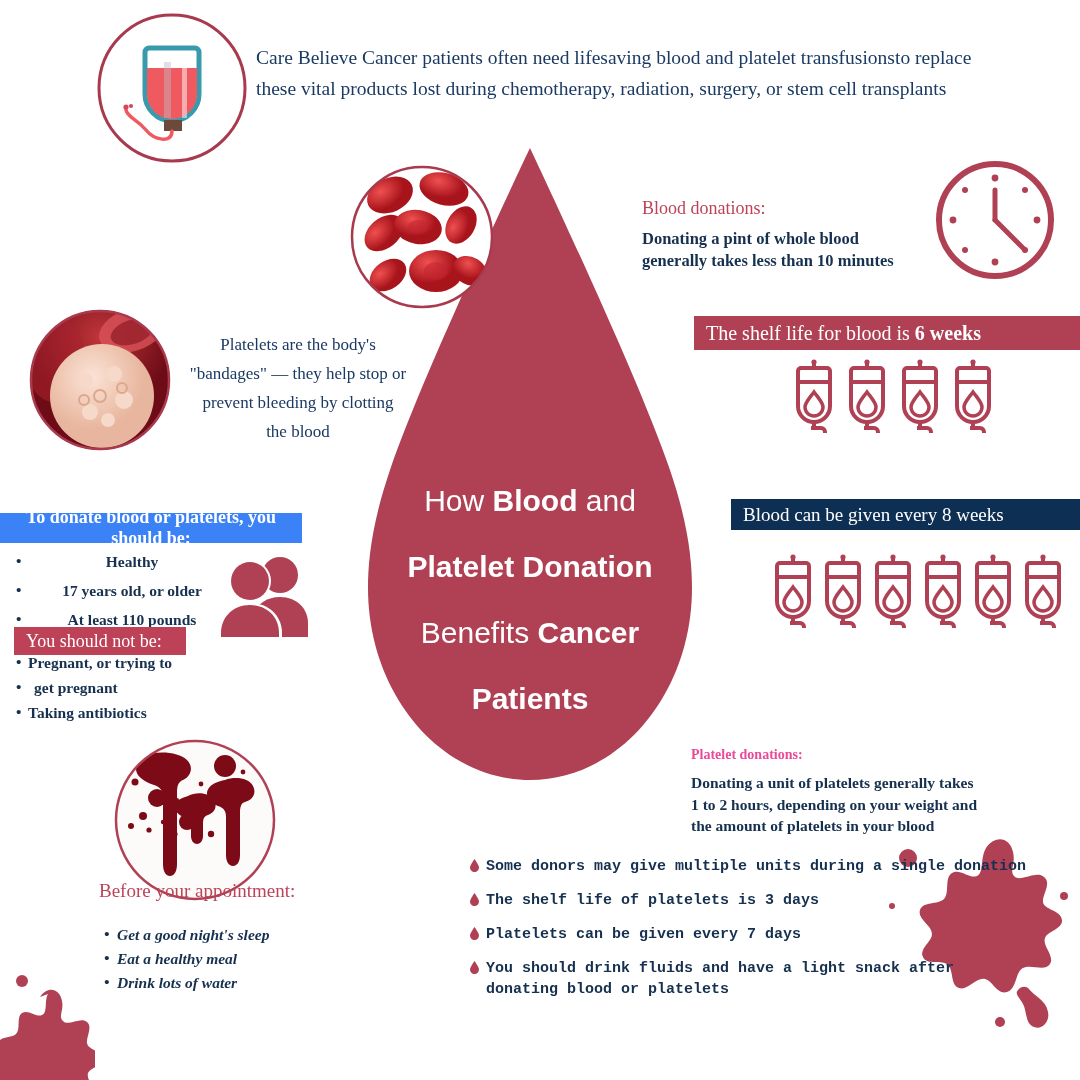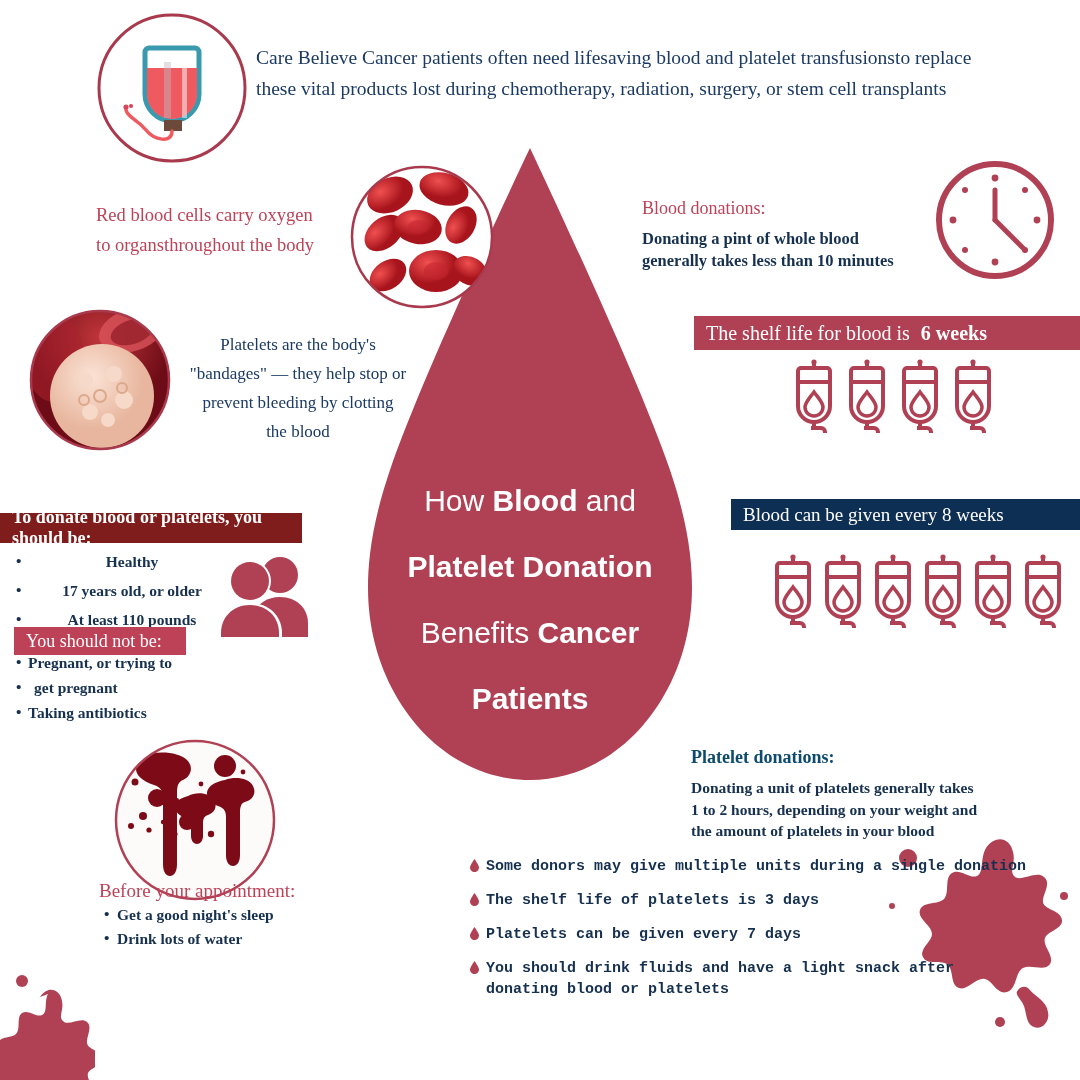--- a/index.html
+++ b/index.html
@@ -40,51 +40,51 @@
 
   
   .banner{
     color:#ffffff;display:flex;align-items:center;
     padding:0 12px;box-sizing:border-box;
   }
   #shelf-banner{
     left:694px;top:316px;width:386px;height:34px;
     background:#b04154;font-size:20px;
   }
-  #shelf-banner b{font-weight:bold;margin-left:11px;}
+  #shelf-banner b{font-weight:bold;margin-left:5px;}
   #every8-banner{
     left:731px;top:499px;width:349px;height:31px;
     background:#0e2f54;font-size:19px;
   }
   #donate-banner{
     left:0px;top:513px;width:302px;height:30px;
-    background:#7f1d1d;font-size:18px;font-weight:bold;
+    background:#3b82f6;font-size:18px;font-weight:bold;text-align:center;
   }
   #shouldnot-banner{
     left:14px;top:627px;width:172px;height:28px;
     background:#bd4257;font-size:18px;padding-left:12px;
   }
 
   
   .bl{list-style:none;margin:0;padding:0;color:#16304f;}
   .bl li{font-size:15.5px;line-height:22px;font-weight:bold;position:relative;padding-left:12px;}
   .bl li:before{content:"\2022";position:absolute;left:0;top:-1px;}
   #donate-list{left:16px;top:551px;width:220px;}
   #donate-list li{margin-bottom:7px;text-align:center;}
   #shouldnot-list{left:16px;top:652px;width:200px;}
   #shouldnot-list li{margin-bottom:3px;}
 
   
   #before-hd{left:99px;top:880px;color:#bd4257;font-size:19px;}
-  #before-list{left:104px;top:904px;width:230px;}
+  #before-list{left:104px;top:924px;width:230px;font-style:italic;}
   #before-list li{font-size:15.5px;line-height:22px;font-weight:bold;padding-left:13px;margin-bottom:2px;}
 
   
   #plat-don{left:691px;top:747px;width:330px;}
-  #plat-don .hd{color:#0c4a6e;font-size:18px;font-weight:bold;margin-bottom:9px;}
+  #plat-don .hd{color:#ec4899;font-size:14px;font-weight:bold;margin-bottom:9px;}
   #plat-don .bd{color:#16304f;font-size:15.5px;line-height:21.5px;font-weight:bold;}
 
   
   #drop-list{left:470px;top:856px;width:560px;list-style:none;margin:0;padding:0;}
   #drop-list li{
     position:relative;padding-left:16px;margin-bottom:13px;
     color:#16304f;font-size:15px;line-height:21px;font-weight:bold;font-family:Liberation Mono, monospace;
   }
   #drop-list li .dropb{
     position:absolute;left:0;top:3px;width:9px;height:13px;
@@ -152,24 +152,20 @@
       <ellipse cx="113" cy="62" rx="20" ry="14" fill="url(#rbcG)" transform="rotate(-60 113 62)"></ellipse>
       <ellipse cx="88" cy="108" rx="27" ry="21" fill="url(#rbcG)"></ellipse>
       <ellipse cx="40" cy="112" rx="20" ry="14" fill="url(#rbcG)" transform="rotate(-35 40 112)"></ellipse>
       <ellipse cx="122" cy="108" rx="18" ry="14" fill="url(#rbcG)" transform="rotate(30 122 108)"></ellipse>
       <ellipse cx="88" cy="108" rx="12" ry="9" fill="#c42430" opacity="0.55"></ellipse>
       <ellipse cx="70" cy="64" rx="10" ry="7" fill="#c42430" opacity="0.5"></ellipse>
     </g>
     <circle cx="74" cy="74" r="70" fill="none" stroke="#a93a4d" stroke-width="2.5"></circle>
   </svg>
 
-  <div class="abs" id="rbc-caption">
-    <div>Red blood cells carry oxygen</div>
-    <div>to organsthroughout the body</div>
-  </div>
 
   <svg class="abs" style="left:28px;top:308px;" width="144" height="144" viewBox="0 0 144 144">
     <defs>
       <clipPath id="pltClip">
           <circle cx="72" cy="72" r="69"></circle>
         </clipPath>
       <radialGradient id="pltBg" cx="50%" cy="20%">
         <stop offset="0%" stop-color="#c0353a"></stop>
           <stop offset="100%" stop-color="#6d0c16"></stop>
       </radialGradient>
@@ -400,20 +396,21 @@
       <circle cx="50" cy="84" r="2.2"></circle>
       <circle cx="64" cy="62" r="2"></circle>
       <circle cx="130" cy="34" r="2.4"></circle>
     </g>
     <circle cx="82" cy="82" r="79" fill="none" stroke="#b04154" stroke-width="2.5"></circle>
   </svg>
 
   <div class="abs" id="before-hd">Before your appointment:</div>
   <ul class="abs bl" id="before-list">
     <li>Get a good night's sleep</li>
+    <li>Eat a healthy meal</li>
     <li>Drink lots of water</li>
   </ul>
 
   <div class="abs" id="plat-don">
     <div class="hd">Platelet donations:</div>
     <div class="bd">
       <div>Donating a unit of platelets generally takes</div>
       <div>1 to 2 hours, depending on your weight and</div>
       <div>the amount of platelets in your blood</div>
     </div>

